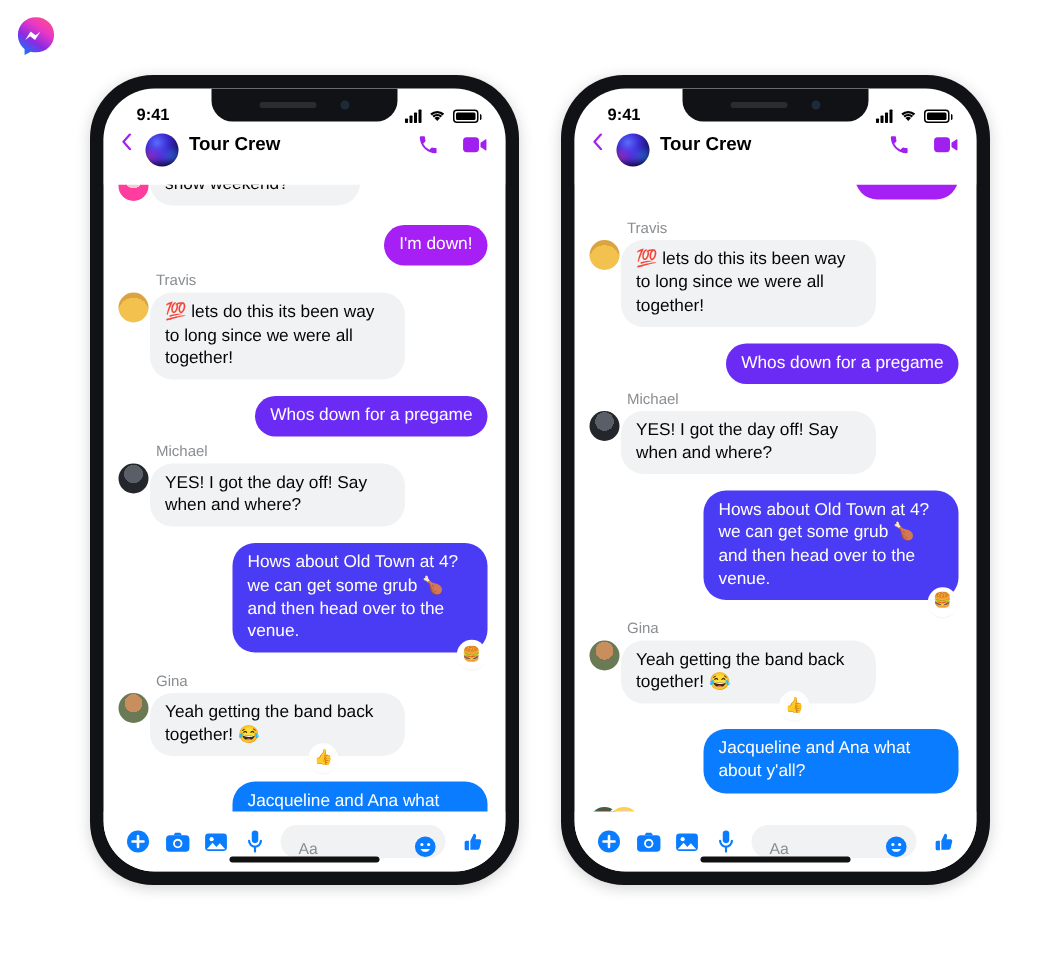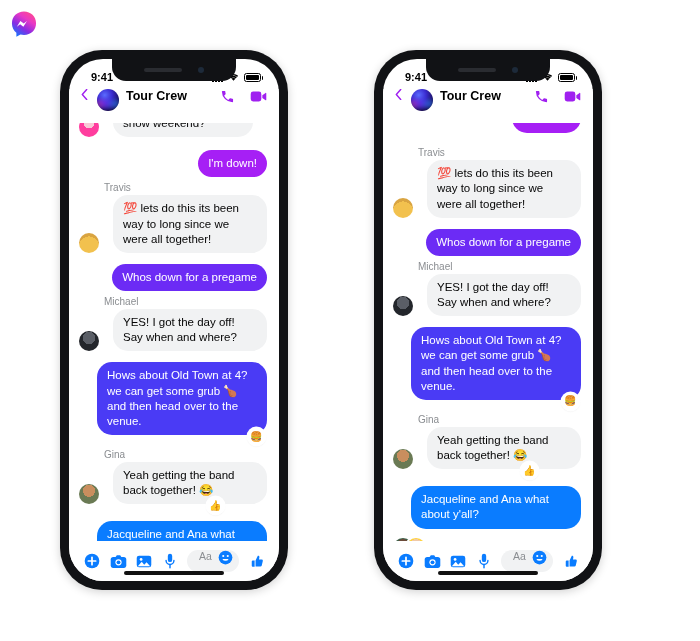--- a/index.html
+++ b/index.html
@@ -13,21 +13,21 @@
 
   
   .logo {
     position: absolute; left: 10px; top: 10px;
     width: 28px; height: 28px;
   }
 
   
   .phone {
     position: absolute;
-    width: 228px; height: 540px;
+    width: 286px; height: 540px;
     background: #111215;
     border-radius: 42px;
     padding: 9px;
     box-shadow: 0 2px 10px rgba(0,0,0,.18);
   }
   .phone.p1 { left: 60px; top: 50px; }
   .phone.p2 { left: 374px; top: 50px; }
 
   .screen {
     position: relative;
@@ -106,21 +106,21 @@
   }
   .hdr-ico { flex: 0 0 auto; cursor: pointer; }
 
   
   .messages {
     flex: 1 1 auto;
     position: relative;
     padding: 0 12px 2px 10px;
     overflow: hidden;
   }
-  .msg-row { display: flex; align-items: flex-end; gap: 14px; position: relative; }
+  .msg-row { display: flex; align-items: flex-start; gap: 1px; position: relative; }
   .msg-row.out { justify-content: flex-end; }
   .avatar {
     width: 20px; height: 20px; border-radius: 50%;
     flex: 0 0 20px; overflow: hidden; position: relative;
   }
   .sender-name {
     font-size: 10px; color: #8a8d91;
     margin: 5px 0 2px 25px;
   }
   .bubble {
@@ -156,21 +156,21 @@
   .composer {
     flex: 0 0 40px; height: 40px;
     display: flex; align-items: center;
     gap: 0px; padding: 0 10px;
     background: #fff;
   }
   .comp-ico { flex: 0 0 auto; cursor: pointer; display:flex; align-items:center; justify-content:center; width: 26px; }
   .comp-input {
     flex: 1 1 auto; height: 22px;
     background: #f1f2f3; border-radius: 12px;
-    display: flex; align-items: flex-start; justify-content: space-between;
+    display: flex; align-items: flex-end; justify-content: space-between;
     padding: 0 6px 0 12px; margin: 0 4px;
   }
   .comp-input .aa { font-size: 10.5px; color: #8a8d91; }
   .home-indicator {
     position: absolute; left: 50%; bottom: 6px; transform: translateX(-50%);
     width: 100px; height: 4px; border-radius: 3px; background: #111;
     z-index: 20;
   }
 </style>
 </head>

